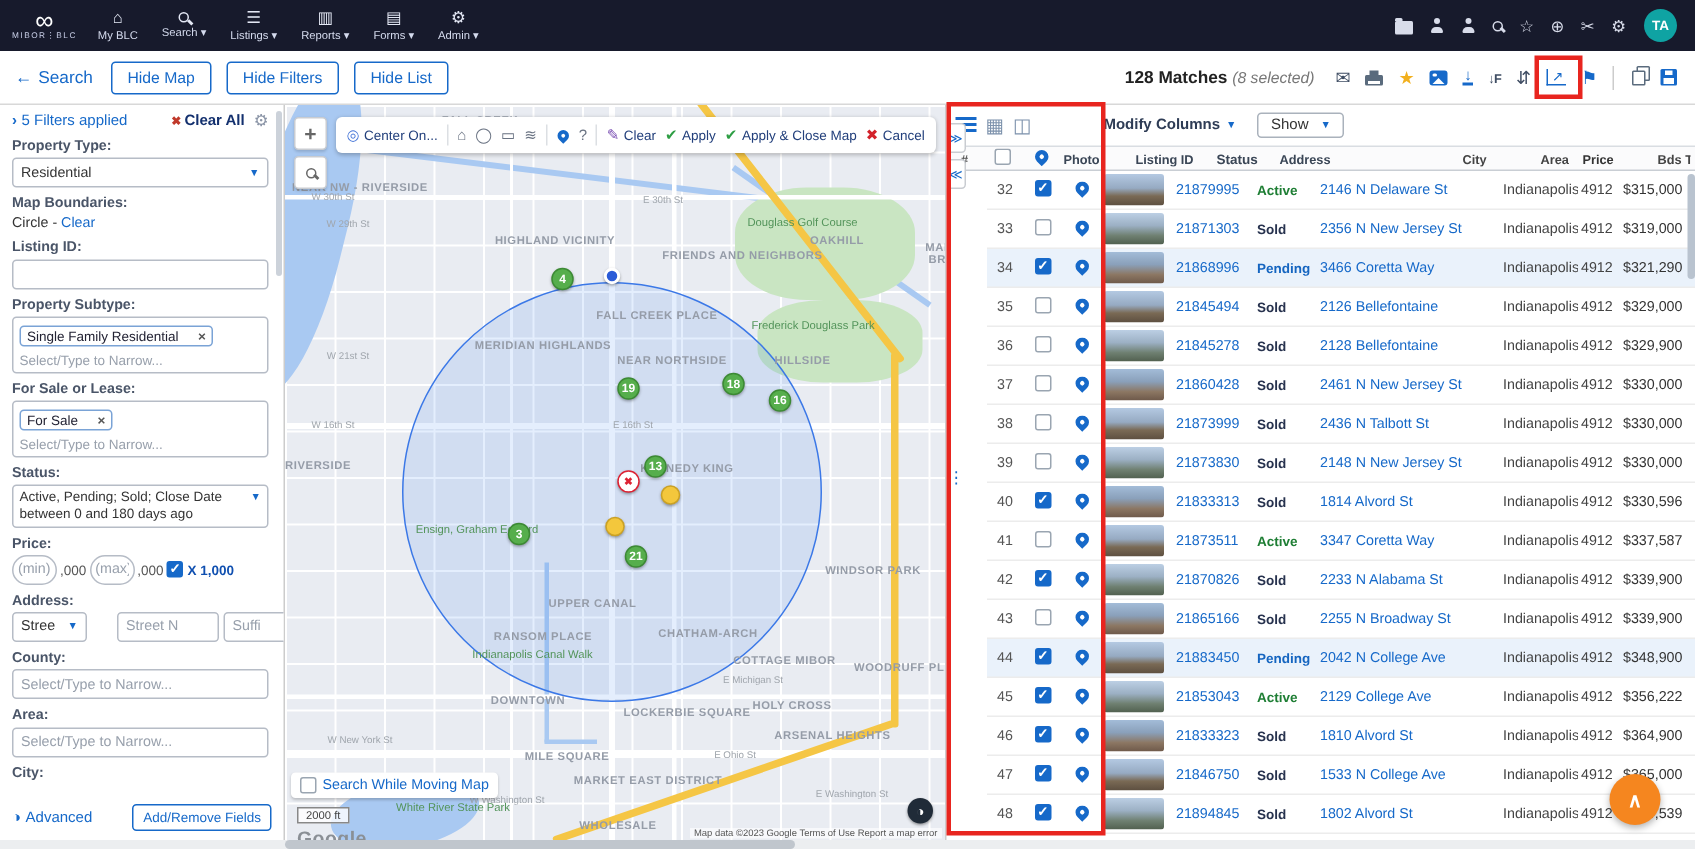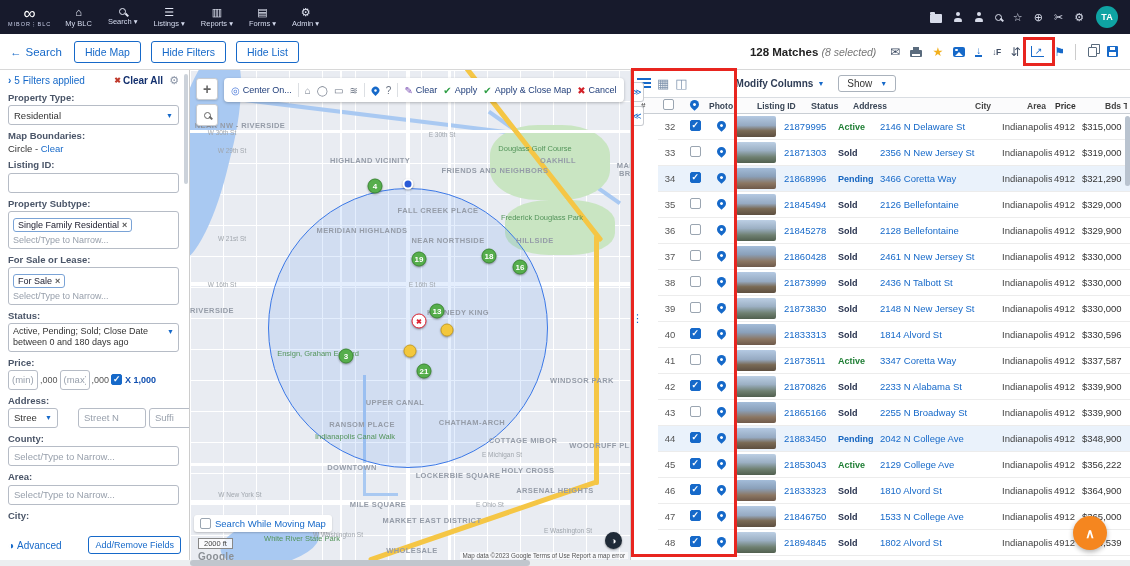--- a/index.html
+++ b/index.html
@@ -62,27 +62,27 @@
   .gear { margin-left:6px; color:#8a94a6; font-size:11px; cursor:pointer; }
   .f-label { font-size:9.5px; font-weight:bold; color:#4a5568; margin:5px 0 2px; }
   .f-input { width:100%; height:20px; border:1px solid #b6bcc6; border-radius:3px; font-family:inherit; font-size:9.5px; padding:0 5px; color:#333; background:#fff; }
   .f-input::placeholder { color:#98a0ac; }
   .f-select { height:20px; border:1px solid #b6bcc6; border-radius:3px; font-size:9.5px; display:flex; align-items:center; padding:0 5px; color:#333; background:#fff; cursor:pointer; }
   .f-select .caret { margin-left:auto; }
   .caret { font-size:7px; color:#1669c9; }
   .f-inline { font-size:9.5px; color:#333; }
   .blue-link { color:#1669c9; cursor:pointer; text-decoration:none; }
   .f-chipbox { border:1px solid #b6bcc6; border-radius:3px; padding:2px 4px 3px; min-height:36px; cursor:text; }
-  .chip { display:inline-flex; align-items:center; gap:3px; border:1px solid #7aa3d6; border-radius:3px; padding:1px 4px; font-size:9px; color:#223; background:#fff; }
+  .chip { display:inline-flex; align-items:center; gap:13px; border:1px solid #7aa3d6; border-radius:3px; padding:1px 4px; font-size:9px; color:#223; background:#fff; }
   .chip-x { color:#555; font-weight:bold; cursor:pointer; }
   .f-ph { font-size:9px; color:#98a0ac; margin-top:3px; }
   .f-statusbox { border:1px solid #b6bcc6; border-radius:3px; padding:2px 12px 2px 4px; font-size:9px; color:#333; position:relative; line-height:1.3; cursor:pointer; }
   .f-statusbox .caret { position:absolute; right:4px; top:3px; }
   .f-price { display:flex; align-items:center; gap:2px; font-size:9px; }
-  .f-input.sm { width:30px; padding:0 3px; flex:none; }
+  .f-input.sm { width:30px; padding:0 3px; flex:none;border-radius:10px; }
   .suffix { color:#555; }
   .mult { color:#0f4fb0; font-weight:bold; margin-left:1px; white-space:nowrap; }
   .f-addr { display:flex; gap:3px; }
   .f-mini { width:50px; flex:none; }
   .f-mid { width:68px; flex:none;margin-left:17px; }
   .f-footer { position:absolute; bottom:6px; left:8px; right:8px; display:flex; align-items:center; }
   .adv { color:#1669c9; font-size:10px; display:flex; gap:3px; align-items:center; cursor:pointer; }
   .adv-ic { font-size:10px; }
   .btn-outline.sm { margin-left:auto; margin-right:0; font-size:9px; padding:3px 6px; }
   .f-scrollbar { position:absolute; right:1px; top:4px; width:4px; height:110px; background:#ccd2da; border-radius:2px; }
@@ -121,21 +121,21 @@
   .mt-item { display:flex; align-items:center; gap:3px; cursor:pointer; }
   .mt-ic { color:#6a7383; font-size:10px; display:inline-flex; }
   .mt-ic.blue { color:#4a79d9; }
   .mt-ic.ok { color:#2e9e44; }
   .mt-ic.nox { color:#d3222a; }
   .mt-ic.pencil { color:#7a4fb3; }
   .mt-sep { width:1px; height:14px; background:#dcdfe3; }
   .pin-sm { transform:rotate(-45deg) scale(0.85); }
   .swm { position:absolute; left:4px; top:445px; background:#fff; border-radius:3px; box-shadow:0 1px 2px rgba(0,0,0,.2); padding:3px 6px; display:flex; gap:4px; align-items:center; font-size:9.5px; color:#1669c9; cursor:pointer; }
   .map-scale { position:absolute; left:8px; top:468px; border:1px solid #888; background:rgba(255,255,255,.8); font-size:7.5px; color:#444; padding:0 5px; height:11px; line-height:10px; }
-  .gmap-logo { position:absolute; left:8px; top:481px; font-size:10px; font-weight:bold; color:#8a8f95; letter-spacing:.3px; }
+  .gmap-logo { position:absolute; left:8px; top:481px; font-size:13px; font-weight:bold; color:#8a8f95; letter-spacing:.3px; }
   .map-attrib { position:absolute; right:2px; bottom:1px; font-size:6.3px; color:#555; background:rgba(255,255,255,.65); padding:0 3px; }
   .map-mode { position:absolute; right:8px; top:462px; width:17px; height:17px; border-radius:50%; background:#202b38; color:#fff; font-size:9px; display:flex; align-items:center; justify-content:center; box-shadow:0 1px 2px rgba(0,0,0,.4); cursor:pointer; }
 
   
   .tablep { position:absolute; left:630px; top:70px; width:500px; height:490px; background:#fff; border-left:1px solid #ccc; overflow:hidden; }
   .collapse-tab { position:absolute; left:0; width:13px; height:20px; background:#fff; border:1px solid #c9ccd1; border-left:none; border-radius:0 3px 3px 0; color:#1669c9; font-size:9px; display:flex; align-items:center; justify-content:center; z-index:5; cursor:pointer; }
   .ct1 { top:12px; } .ct2 { top:36px; }
   .drag-dots { position:absolute; left:1px; top:242px; color:#1669c9; font-size:11px; z-index:5; cursor:ew-resize; }
   .t-toolbar { height:28px; border-bottom:1px solid #d9dde2; display:flex; align-items:center; padding:0 6px; }
   .view-toggles { display:flex; gap:6px; align-items:center; }

